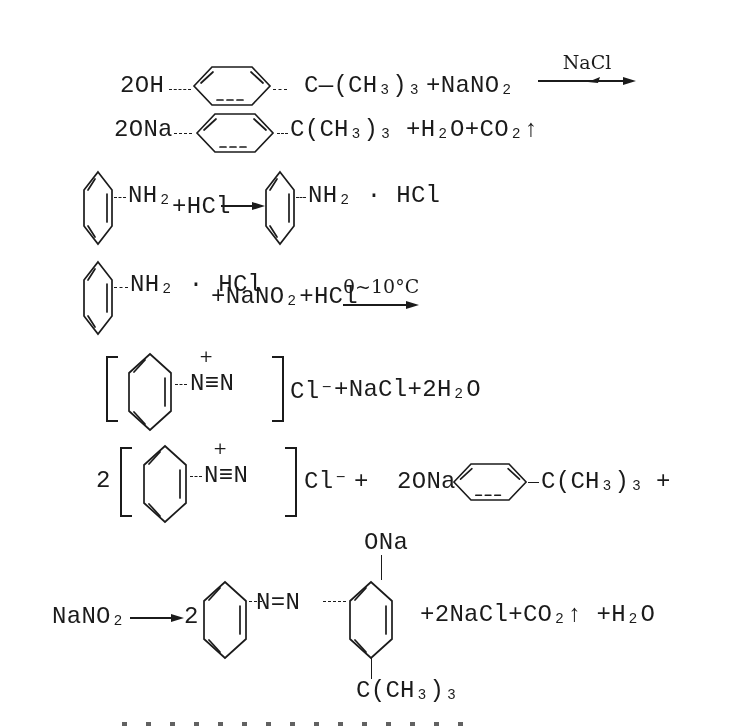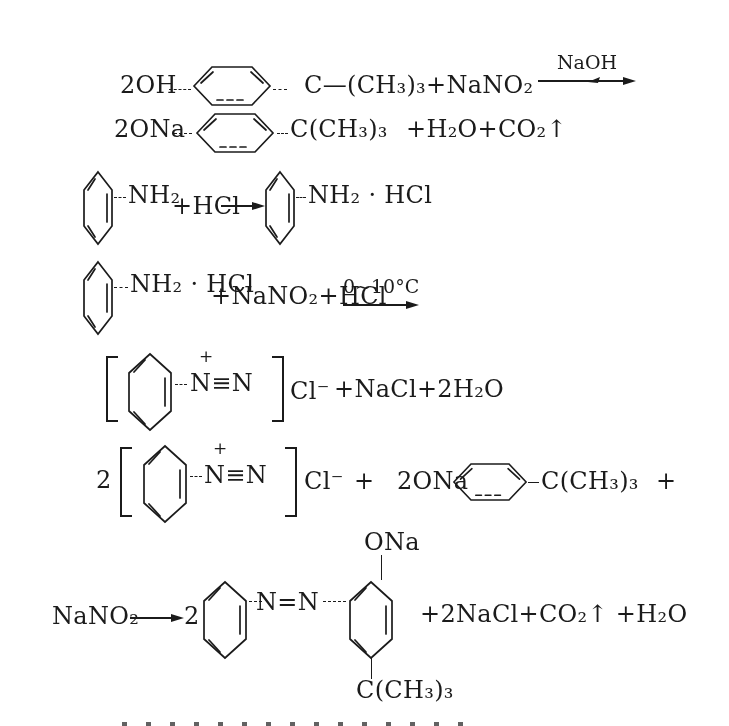--- a/index.html
+++ b/index.html
@@ -1,20 +1,20 @@
 <!DOCTYPE html>
 <html><head>
 <meta charset="utf-8">
 <style>
   html,body{margin:0;padding:0;background:#ffffff;}
   #page{
     position:relative;width:729px;height:726px;background:#ffffff;overflow:hidden;
     font-family:"DejaVu Serif","Liberation Serif",serif;color:#1b1b1b;
   }
-  .t{position:absolute;font-size:24px;line-height:1.15;white-space:nowrap;letter-spacing:.3px;}
+  .t{position:absolute;font-size:24px;line-height:1.15;white-space:nowrap;letter-spacing:.3px;font-family:Liberation Mono, monospace;}
   .chg{position:absolute;font-size:17px;line-height:1;}
   .ring{position:absolute;}
   .ring path,.ring polygon,.ring line{stroke:#1b1b1b;stroke-width:1.7;fill:none;stroke-linecap:round;}
   .bond{position:absolute;border-top:1.8px dashed #1b1b1b;height:0;}
   .bond.solid{border-top-style:solid;}
   .bondv{position:absolute;border-left:1.8px solid #1b1b1b;width:0;}
   .brkL,.brkR{position:absolute;width:10px;}
   .brkL{border-left:2.2px solid #1b1b1b;border-top:2.2px solid #1b1b1b;border-bottom:2.2px solid #1b1b1b;}
   .brkR{border-right:2.2px solid #1b1b1b;border-top:2.2px solid #1b1b1b;border-bottom:2.2px solid #1b1b1b;}
   .larrow{position:absolute;text-align:center;}
@@ -40,21 +40,21 @@
     <svg class="ring" style="left:192px;top:63px" width="80" height="46" viewBox="0 0 80 46">
       <polygon points="2,23 20,4 60,4 78,23 60,42 20,42"></polygon>
       <line x1="9" y1="20" x2="21" y2="9"></line>
       <line x1="59" y1="9" x2="71" y2="20"></line>
       <line x1="25" y1="37" x2="55" y2="37" stroke-dasharray="6 4"></line>
     </svg>
     <span class="bond" style="left:273px;top:89px;width:14px"></span>
     <span class="t" style="left:304px;top:72px">C—(CH₃)₃</span>
     <span class="t" style="left:426px;top:72px">+NaNO₂</span>
     <div class="larrow" style="left:538px;top:52px;width:98px">
-      <span class="lbl">NaOH</span>
+      <span class="lbl">NaCl</span>
       <svg class="arr" width="98" height="12" viewBox="0 0 98 12">
         <line x1="0" y1="7" x2="88" y2="7"></line>
         <polygon points="98,7 85,3 85,11"></polygon>
         <polygon points="50,8 62,3 60,9"></polygon>
       </svg>
     </div>
   </div>
 
   <div class="eq">
     <span class="t" style="left:114px;top:116px">2ONa</span>

